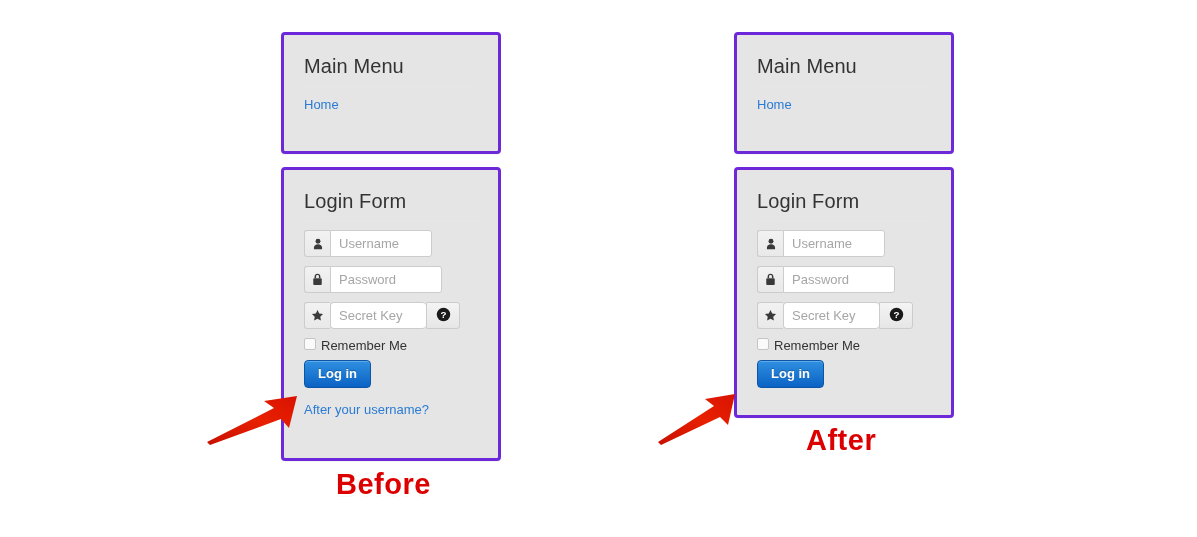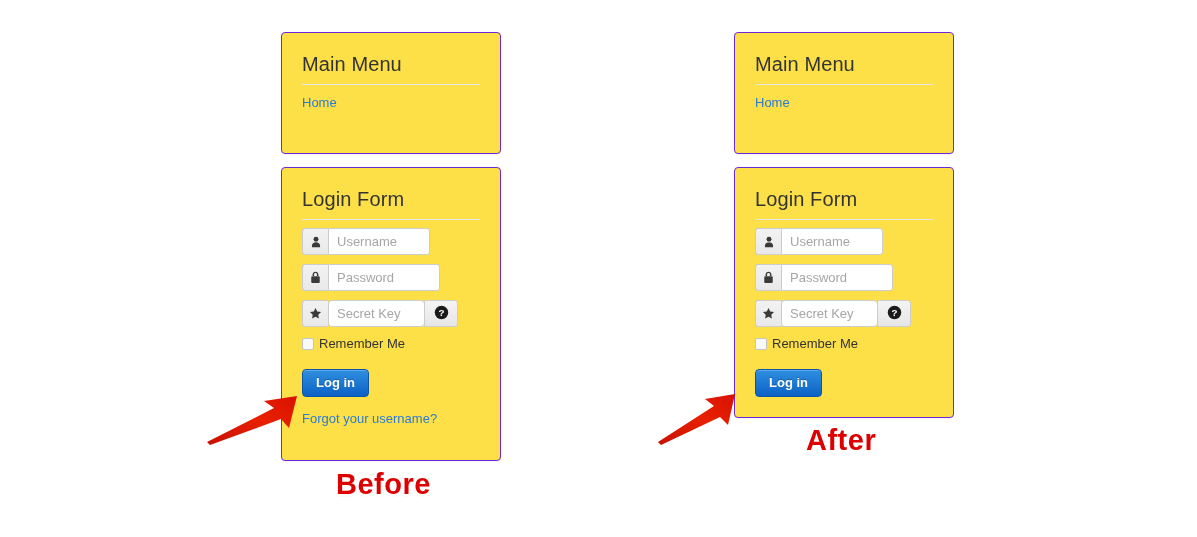--- a/index.html
+++ b/index.html
@@ -12,22 +12,22 @@
     background: #ffffff;
     font-family: "Liberation Sans", sans-serif;
     position: relative;
     overflow: hidden;
     -webkit-font-smoothing: antialiased;
   }
 
   
   .panel {
     position: absolute;
-    background: #fde047;
-    border: 1px solid #6d28d9;
+    background: #e5e5e5;
+    border: 3px solid #6d28d9;
     border-radius: 4px;
     box-sizing: border-box;
     box-shadow: 0 1px 1px rgba(0,0,0,0.04);
   }
   .panel-inner {
     padding: 18px 20px 14px 20px;
   }
   .panel-title {
     font-size: 20px;
     font-weight: normal;
@@ -98,22 +98,21 @@
     align-items: center;
     justify-content: center;
     box-sizing: border-box;
     cursor: pointer;
     padding: 0;
   }
 
   
   .remember-row {
     display: flex;
-    align-items: center;
-    margin: 3px 0 18px 0;
+    margin: 3px 0 7px 0;
   }
   .cbx {
     width: 12px;
     height: 12px;
     border: 1px solid #c4c4c4;
     background: #fafafa;
     border-radius: 2px;
     box-sizing: border-box;
     margin: 0 5px 0 0;
     display: inline-block;
@@ -224,21 +223,21 @@
     </div>
 
     <div class="remember-row">
       <span class="cbx"></span>
       <span class="remember-label">Remember Me</span>
     </div>
 
     <button class="btn-login">Log in</button>
 
     <div class="forgot-links">
-      <a href="#">Forgot your username?</a>
+      <a href="#">After your username?</a>
     </div>
   </div>
 </div>
 
 <div class="panel" style="left:734px; top:32px; width:220px; height:122px;">
   <div class="panel-inner">
     <h3 class="panel-title">Main Menu</h3>
     <div class="title-rule"></div>
     <a class="menu-link" href="#">Home</a>
   </div>

